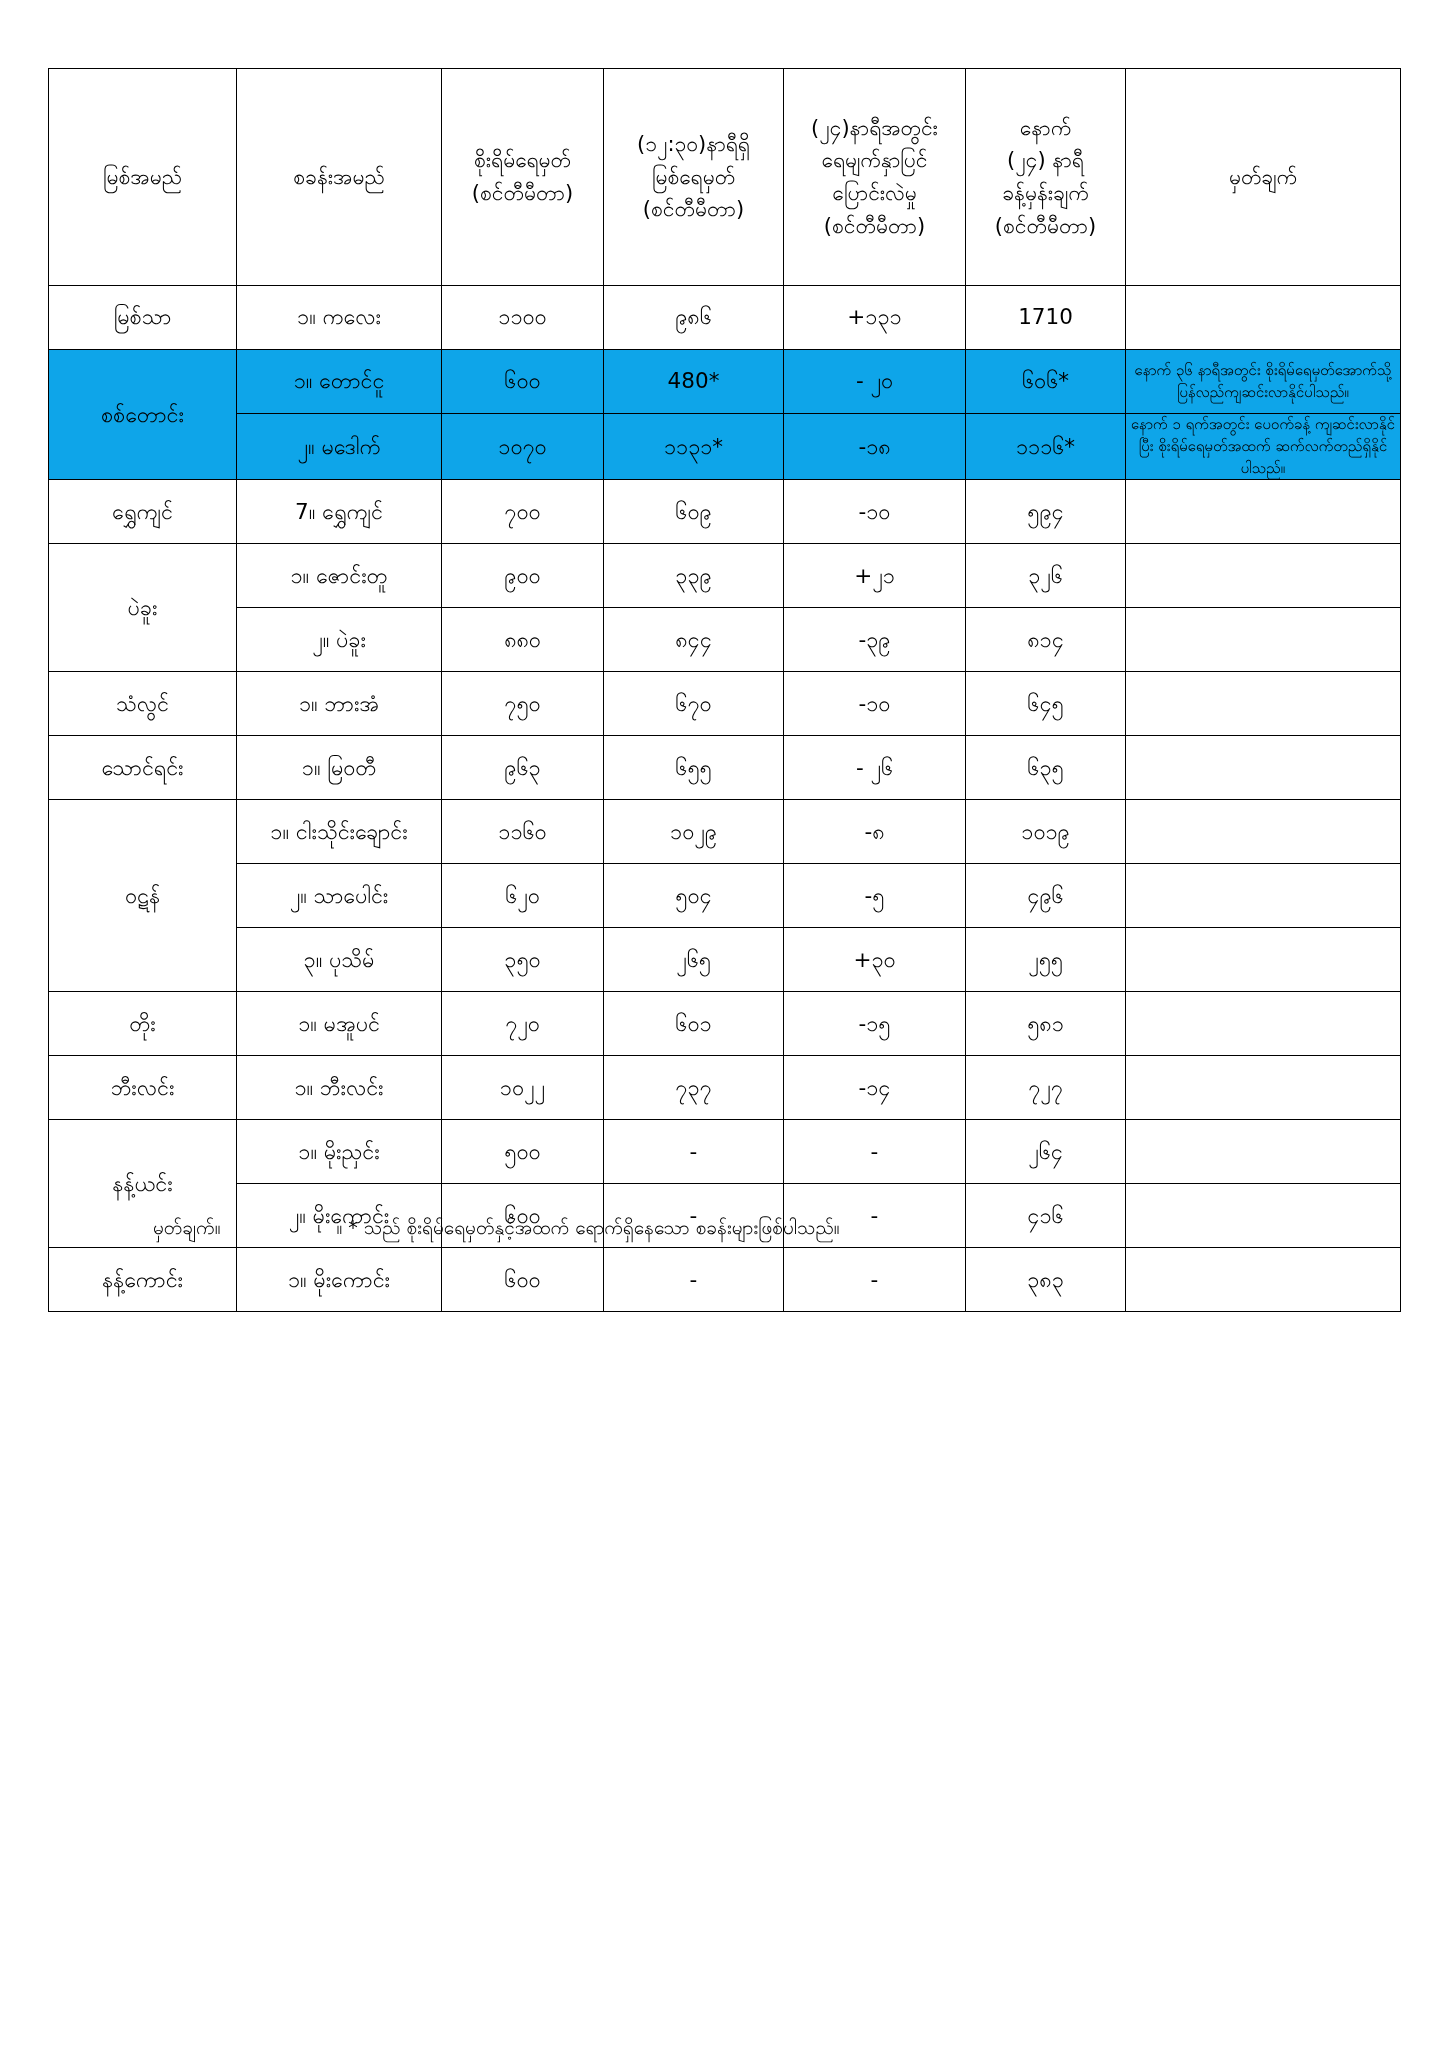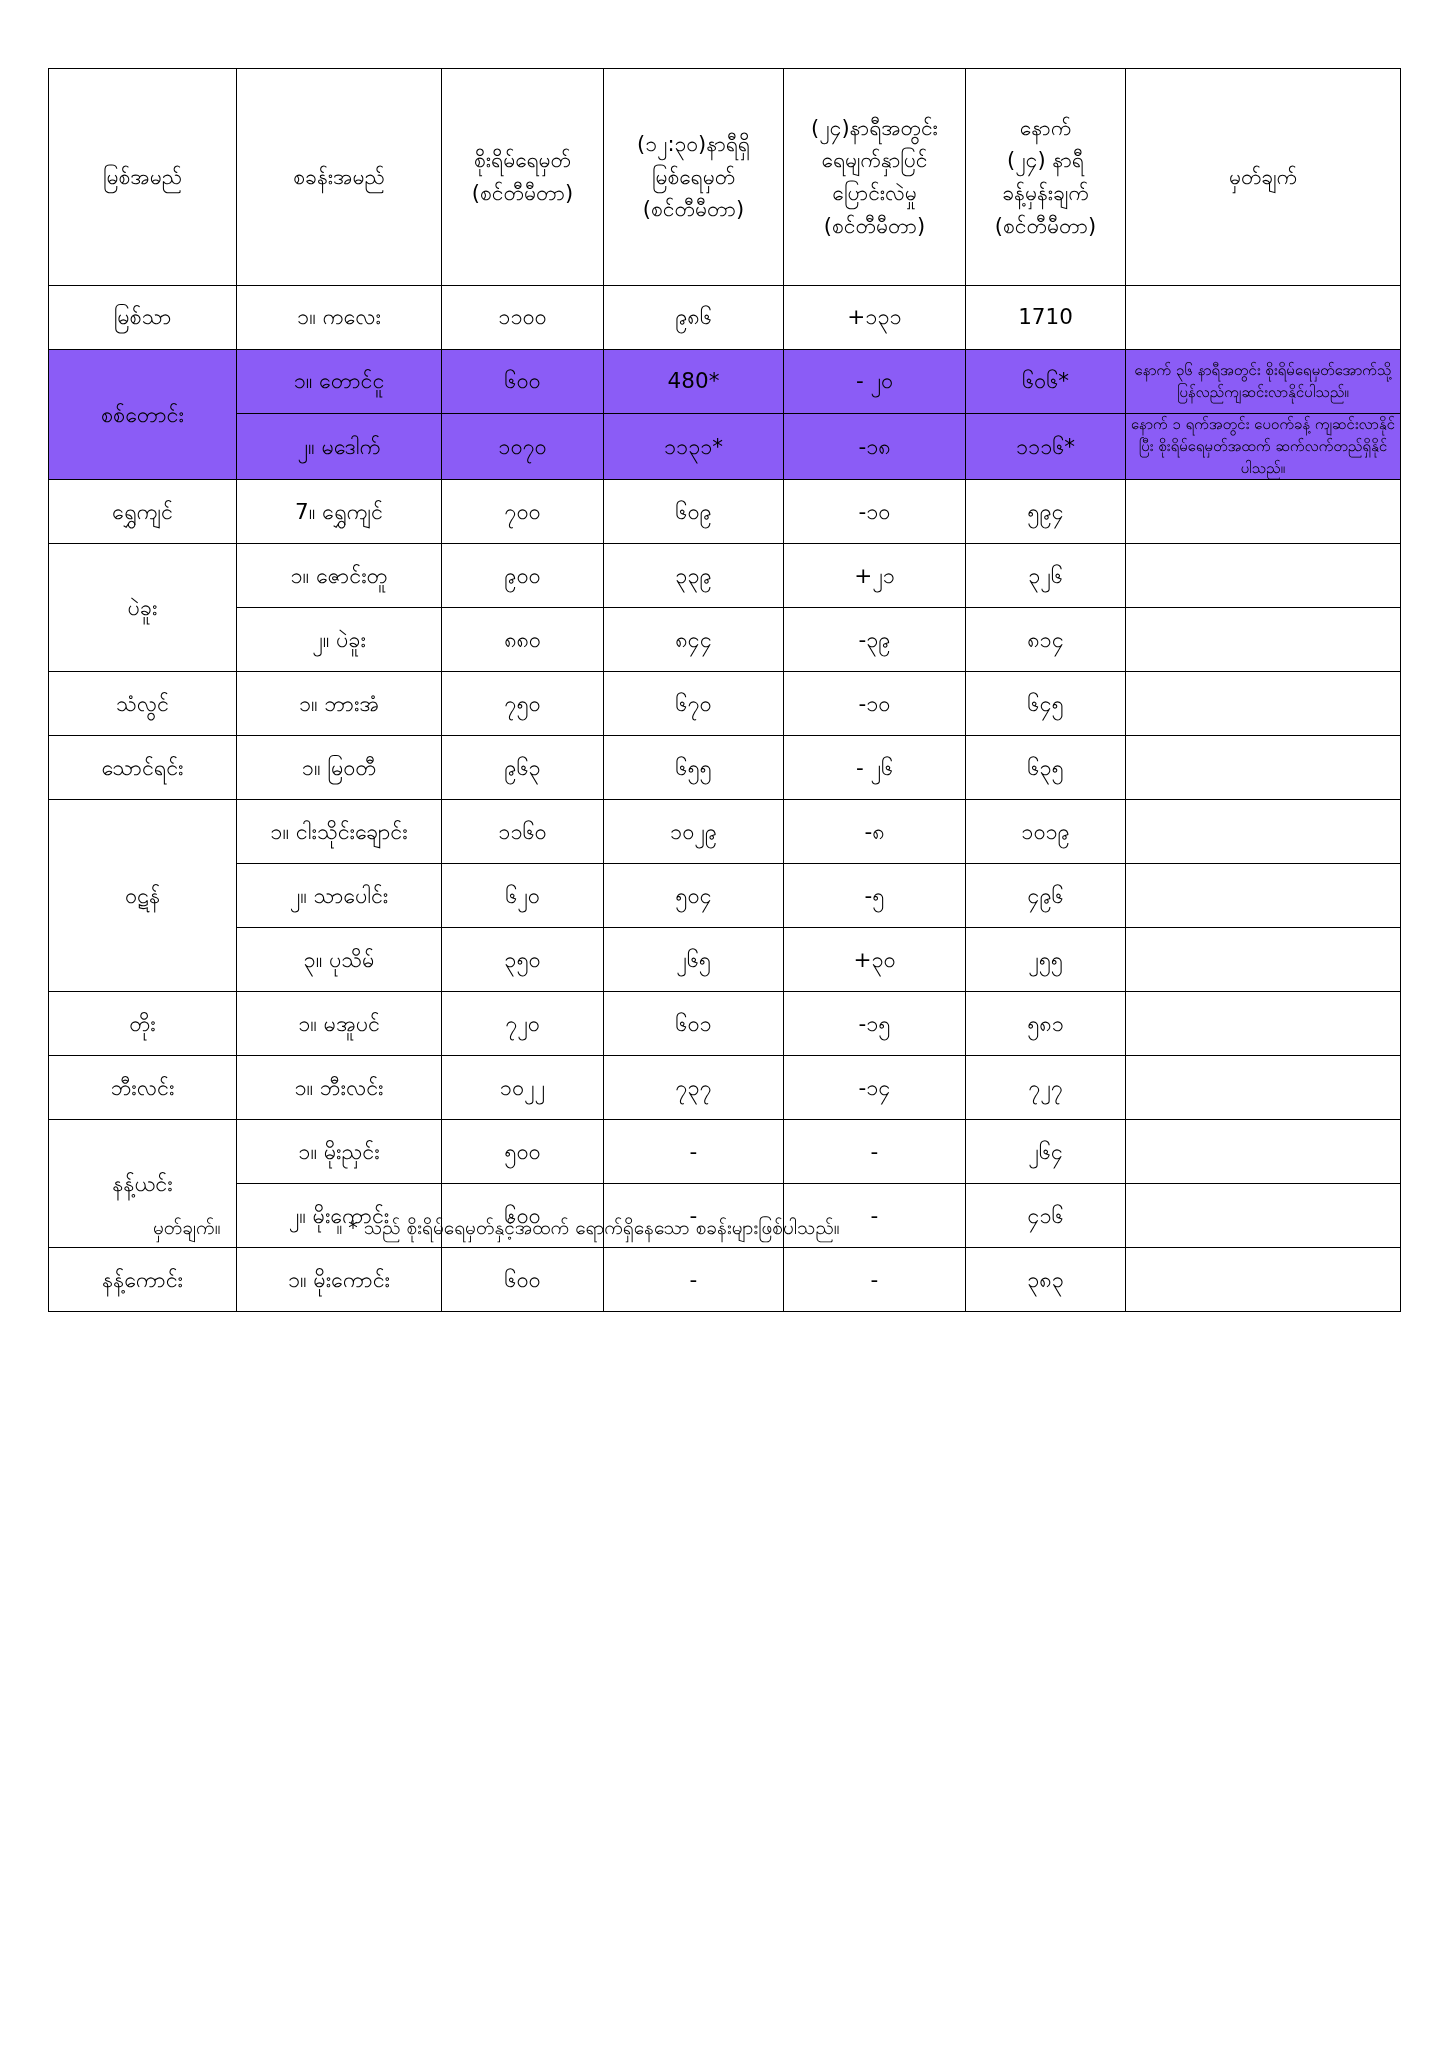--- a/index.html
+++ b/index.html
@@ -61,21 +61,21 @@
   }
   td.left {
     text-align: left;
     padding-left: 14px;
   }
   td.station {
     text-align: left;
     padding-left: 14px;
   }
   tr.highlight td {
-    background: #8b5cf6;
+    background: #0ea5e9;
     margin-left: 25px;
   }
   td.remark {
     font-size: 15px;
     line-height: 1.45;
     padding: 4px 8px;
     text-align: center;
   }
   .footnote {
     position: absolute;

